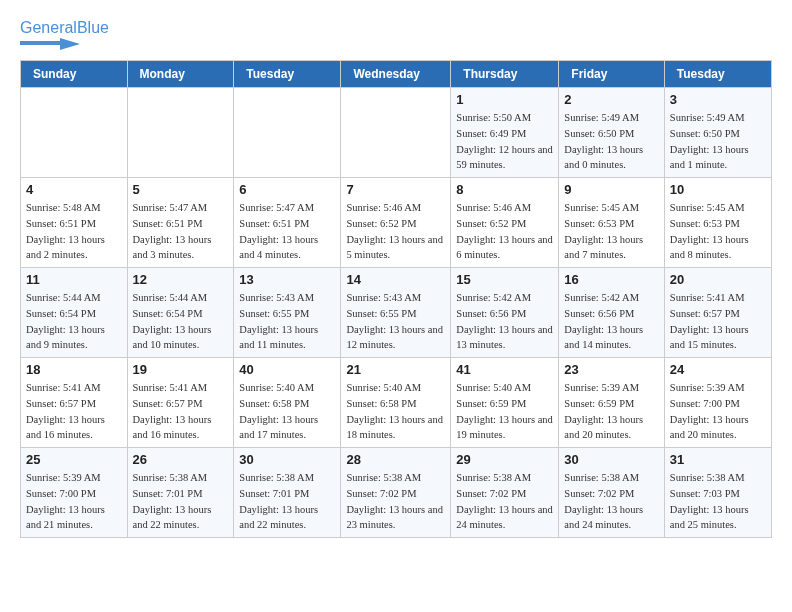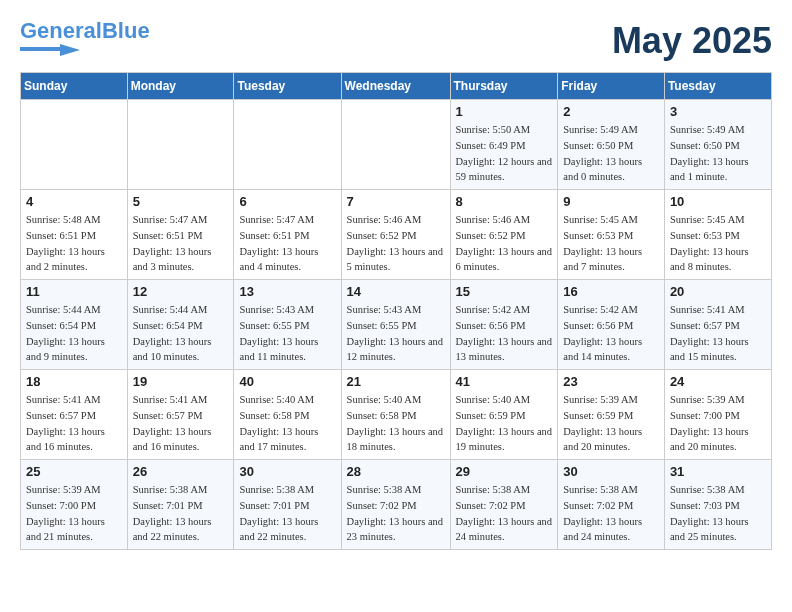--- a/index.html
+++ b/index.html
@@ -15,22 +15,22 @@
       justify-content: space-between;
       align-items: flex-start;
       margin-bottom: 10px;
     }
     .logo {
       display: flex;
       flex-direction: column;
       align-items: flex-start;
     }
     .logo-text {
-      font-size: 22px;
-      font-weight: bold;
+      font-size: 16px;
+      font-weight: normal;
       color: #1a3a5c;
       line-height: 1;
       text-align: right;
     }
     .logo-text span {
       color: #4a90d9;
     }
     .title-block {
       text-align: right;
     }
@@ -44,21 +44,21 @@
       color: #333;
     }
     table {
       width: 100%;
       border-collapse: collapse;
       font-size: 11px;
     }
     thead tr th {
       background: #2a6db5;
       color: #fff;
-      padding: 6px 3px;
+      padding: 6px 12px;
       text-align: left;
       font-size: 12px;
       font-weight: bold;
       border: 1px solid #ccc;
     }
     tbody tr td {
       border: 1px solid #ccc;
       vertical-align: top;
       padding: 4px 5px;
       height: 80px;
@@ -90,21 +90,20 @@
     <div class="logo-text">
       <span>General</span><span style="color:#4a90d9">Blue</span>
     </div>
 
     <svg width="60" height="14">
       <polygon points="40,2 60,8 40,14" fill="#4a90d9"></polygon>
       <rect x="0" y="5" width="42" height="4" fill="#4a90d9"></rect>
     </svg>
   </div>
   <div class="title-block">
-    <div class="month-title">May 2025</div>
   </div>
 </div>
 
 <table>
   <thead>
     <tr>
       <th>Sunday</th>
       <th>Monday</th>
       <th>Tuesday</th>
       <th>Wednesday</th>

